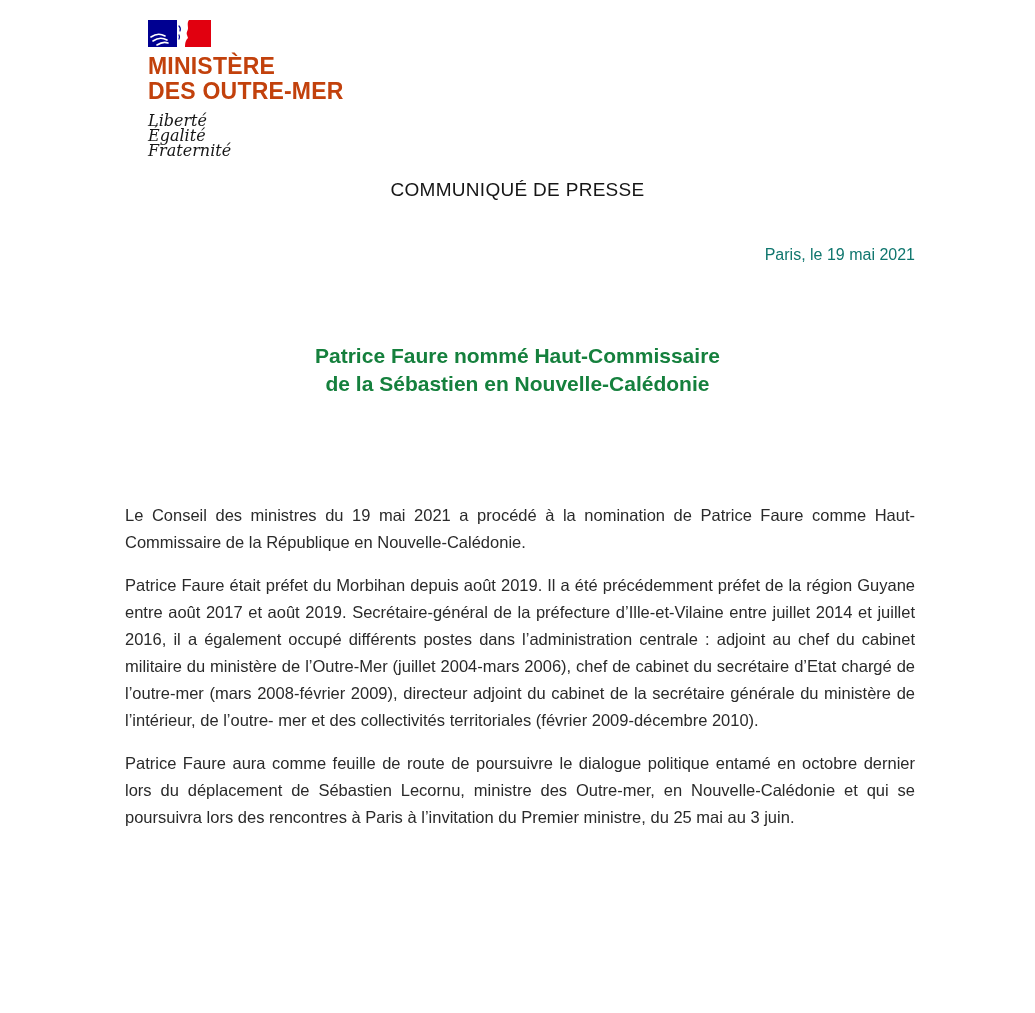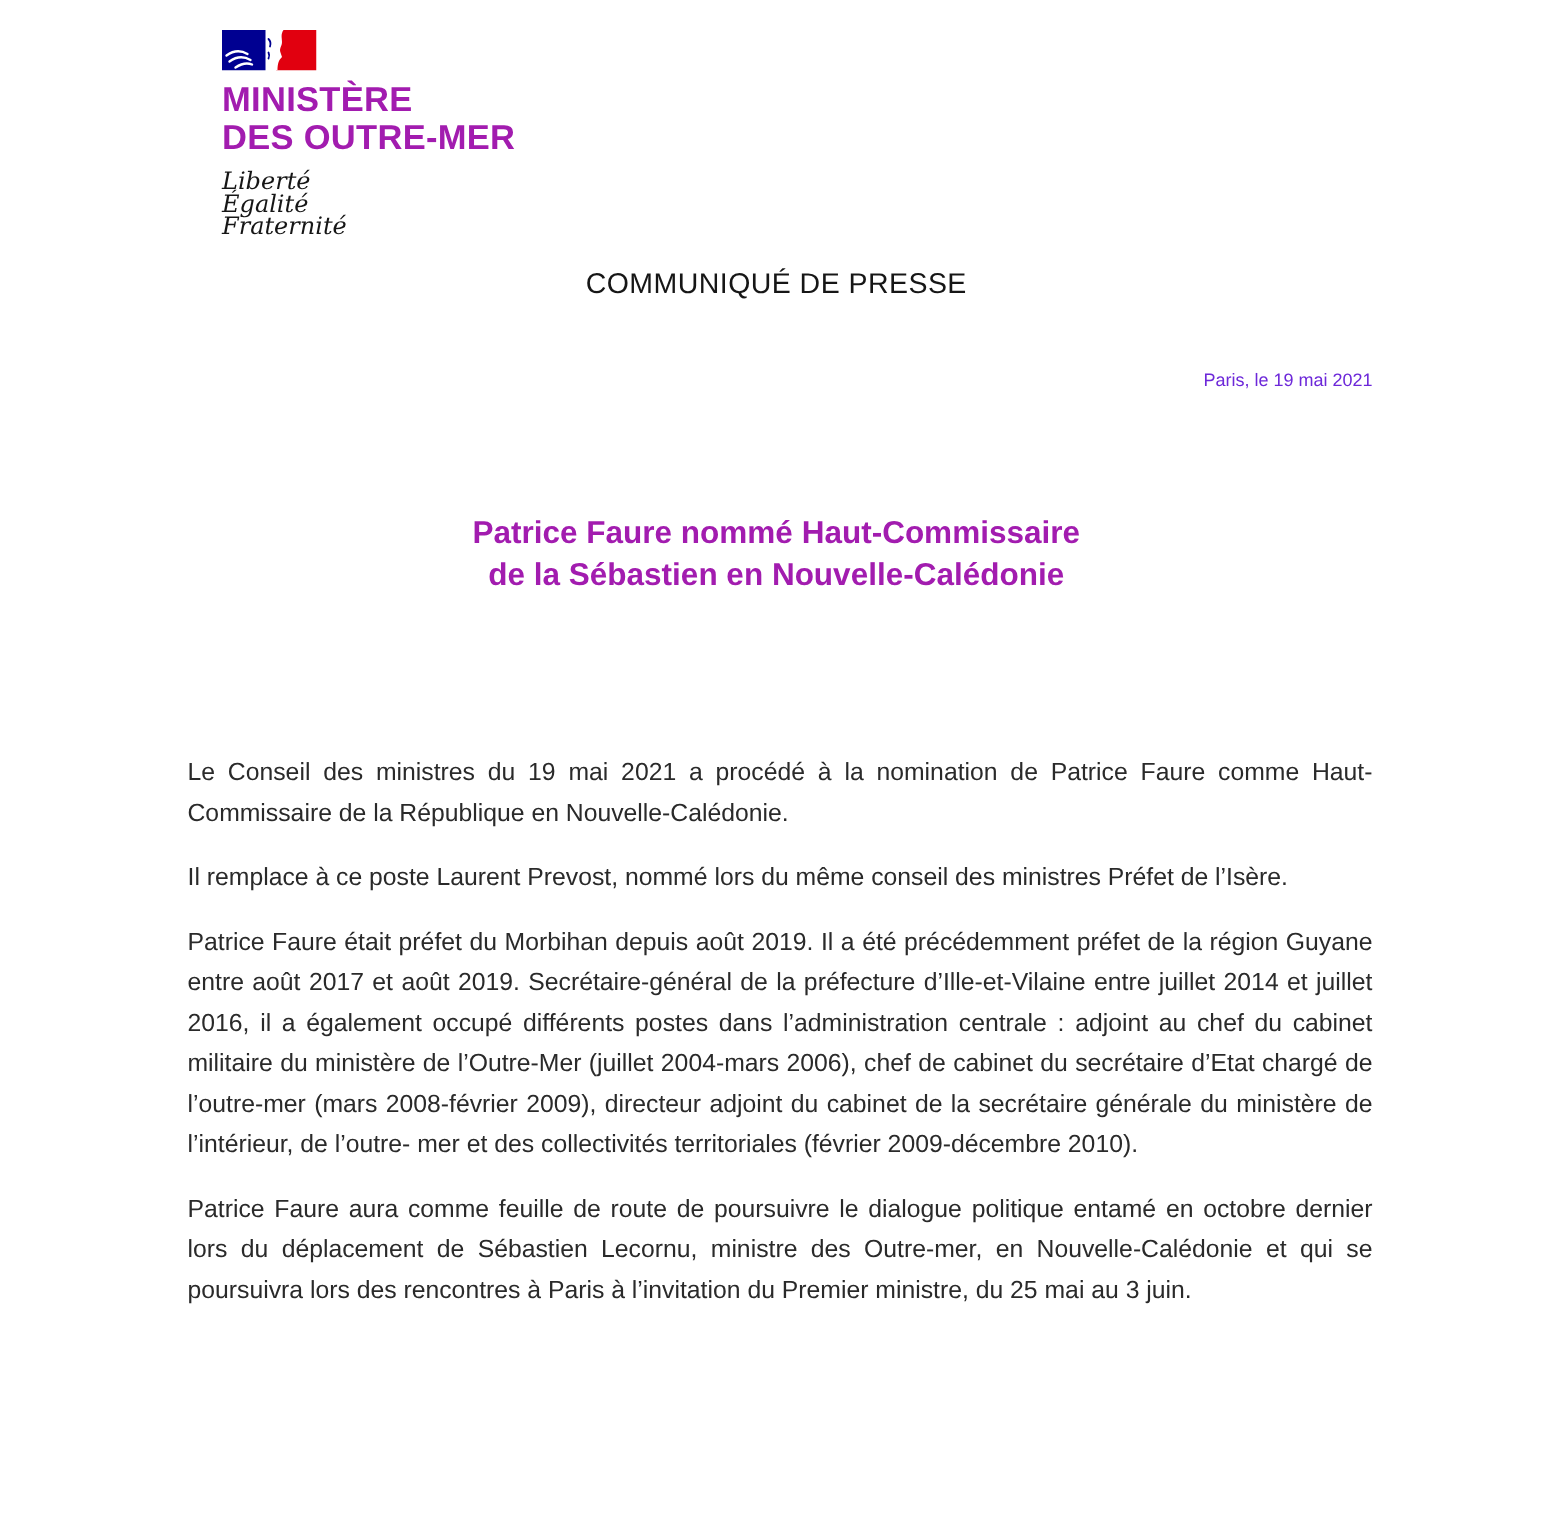--- a/index.html
+++ b/index.html
@@ -15,21 +15,21 @@
 
   
   .gov-block { position: absolute; left: 148px; top: 20px; }
   .flag-icon { display: block; }
   .ministry-name {
     margin-top: 7px;
     font-weight: 700;
     font-size: 23px;
     line-height: 25px;
     letter-spacing: 0.2px;
-    color: #a21caf;
+    color: #c2410c;
   }
   .motto {
     margin-top: 9px;
     font-family: "DejaVu Serif", serif;
     font-style: italic;
     font-size: 16px;
     line-height: 15px;
     color: #161616;
   }
 
@@ -42,32 +42,32 @@
     font-weight: 400;
     font-size: 19px;
     letter-spacing: 0.3px;
     color: #161616;
   }
   .dateline {
     position: absolute;
     top: 246px; left: 125px;
     width: 790px;
     text-align: right;
-    font-size: 12px;
-    color: #6d28d9;
+    font-size: 16px;
+    color: #0f766e;
   }
   .doc-title {
     position: absolute;
     top: 342px; left: 0;
     width: 100%;
     text-align: center;
     font-weight: 700;
     font-size: 21px;
     line-height: 28px;
-    color: #a21caf;
+    color: #15803d;
   }
 
   
   .doc-body {
     position: absolute;
     top: 486px; left: 125px;
     width: 790px;
     font-size: 16.5px;
     line-height: 27px;
     text-align: justify;
@@ -113,18 +113,17 @@
 
   <div class="dateline">Paris, le 19 mai 2021</div>
 
   <div class="doc-title">
     <div>Patrice Faure nommé Haut-Commissaire</div>
     <div>de la Sébastien en Nouvelle-Calédonie</div>
   </div>
 
   <div class="doc-body">
     <p>Le Conseil des ministres du 19 mai 2021 a procédé à la nomination de Patrice Faure comme Haut-Commissaire de la République en Nouvelle-Calédonie.</p>
-    <p>Il remplace à ce poste Laurent Prevost, nommé lors du même conseil des ministres Préfet de l’Isère.</p>
     <p>Patrice Faure était préfet du Morbihan depuis août 2019. Il a été précédemment préfet de la région Guyane entre août 2017 et août 2019. Secrétaire-général de la préfecture d’Ille-et-Vilaine entre juillet 2014 et juillet 2016, il a également occupé différents postes dans l’administration centrale : adjoint au chef du cabinet militaire du ministère de l’Outre-Mer (juillet 2004-mars 2006), chef de cabinet du secrétaire d’Etat chargé de l’outre-mer (mars 2008-février 2009), directeur adjoint du cabinet de la secrétaire générale du ministère de l’intérieur, de l’outre- mer et des collectivités territoriales (février 2009-décembre 2010).</p>
     <p>Patrice Faure aura comme feuille de route de poursuivre le dialogue politique entamé en octobre dernier lors du déplacement de Sébastien Lecornu, ministre des Outre-mer, en Nouvelle-Calédonie et qui se poursuivra lors des rencontres à Paris à l’invitation du Premier ministre, du 25 mai au 3 juin.</p>
   </div>
 
 </div>
 
 </body></html>

